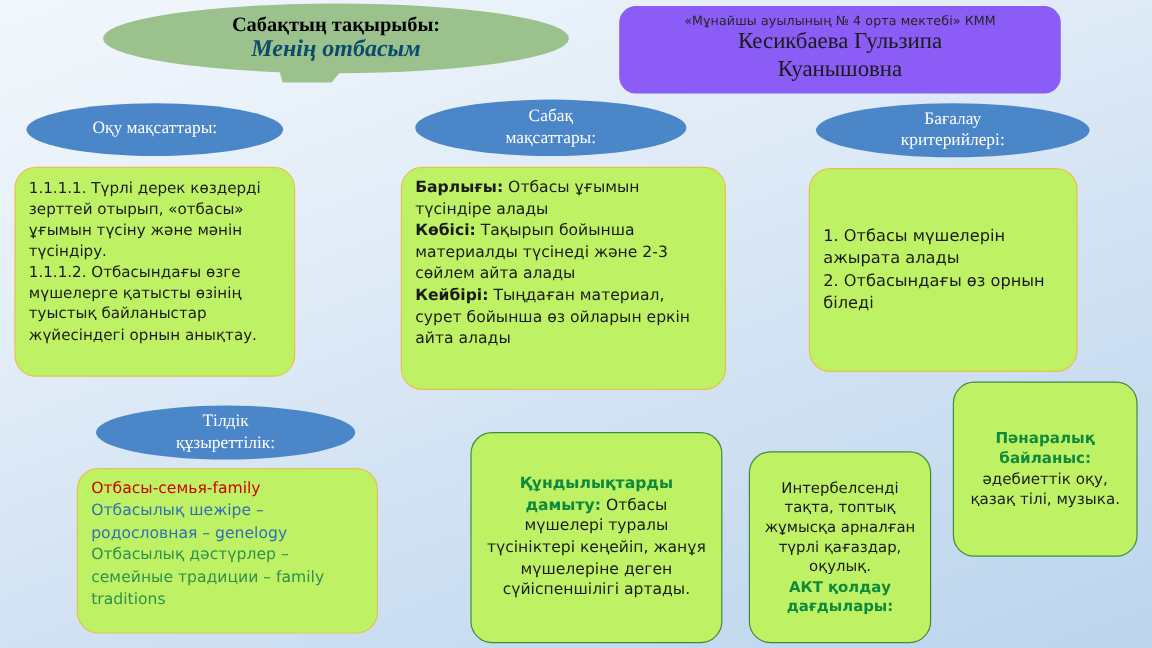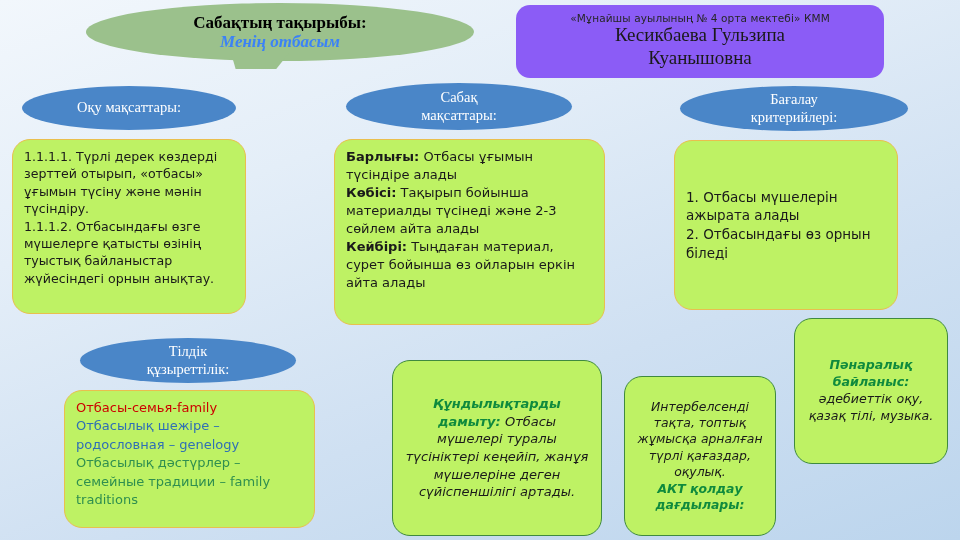--- a/index.html
+++ b/index.html
@@ -28,21 +28,21 @@
   #title-callout .txt {
     position: absolute; inset: 0; display: flex; flex-direction: column;
     align-items: center; justify-content: center; line-height: 1.12;
   }
   #title-callout .l1 {
     font-family: "Liberation Serif", serif; font-weight: bold;
     font-size: 17px; color: #000;
   }
   #title-callout .l2 {
     font-family: "Liberation Serif", serif; font-weight: bold; font-style: italic;
-    font-size: 17px; color: #3b82f6;
+    font-size: 20px; color: #0c4a6e;
   }
 
   
   #school-box {
     position: absolute; left: 516px; top: 5px; width: 368px; height: 73px;
     background: #8b5cf6; border-radius: 14px;
     display: flex; flex-direction: column; align-items: center; justify-content: center;
     padding: 3px 8px 5px;
   }
   #school-box .school-line {
@@ -69,21 +69,21 @@
 
   
   .card {
     position: absolute;
     background: #bef264;
     border: 1.6px solid #e9bf4e;
     border-radius: 18px;
     padding: 8px 11px;
     font-size: 12.6px; line-height: 1.38; color: #1a1a1a;
   }
-  .card.green { border-color: #3f8a3f; font-style: italic; }
+  .card.green { border-color: #3f8a3f; }
   .card b { font-weight: bold; }
 
   #card-learning { left: 12px;  top: 139px; width: 234px; height: 175px; }
   #card-lesson   { left: 334px; top: 139px; width: 271px; height: 186px;
                    font-size: 13px; }
   #card-assess   { left: 674px; top: 140px; width: 224px; height: 170px;
                    display: flex; align-items: center; font-size: 13.5px; }
   #card-lingual  { left: 64px;  top: 390px; width: 251px; height: 138px;
                    font-size: 13px; line-height: 1.42; }
   #card-values   { left: 392px; top: 360px; width: 210px; height: 176px;

